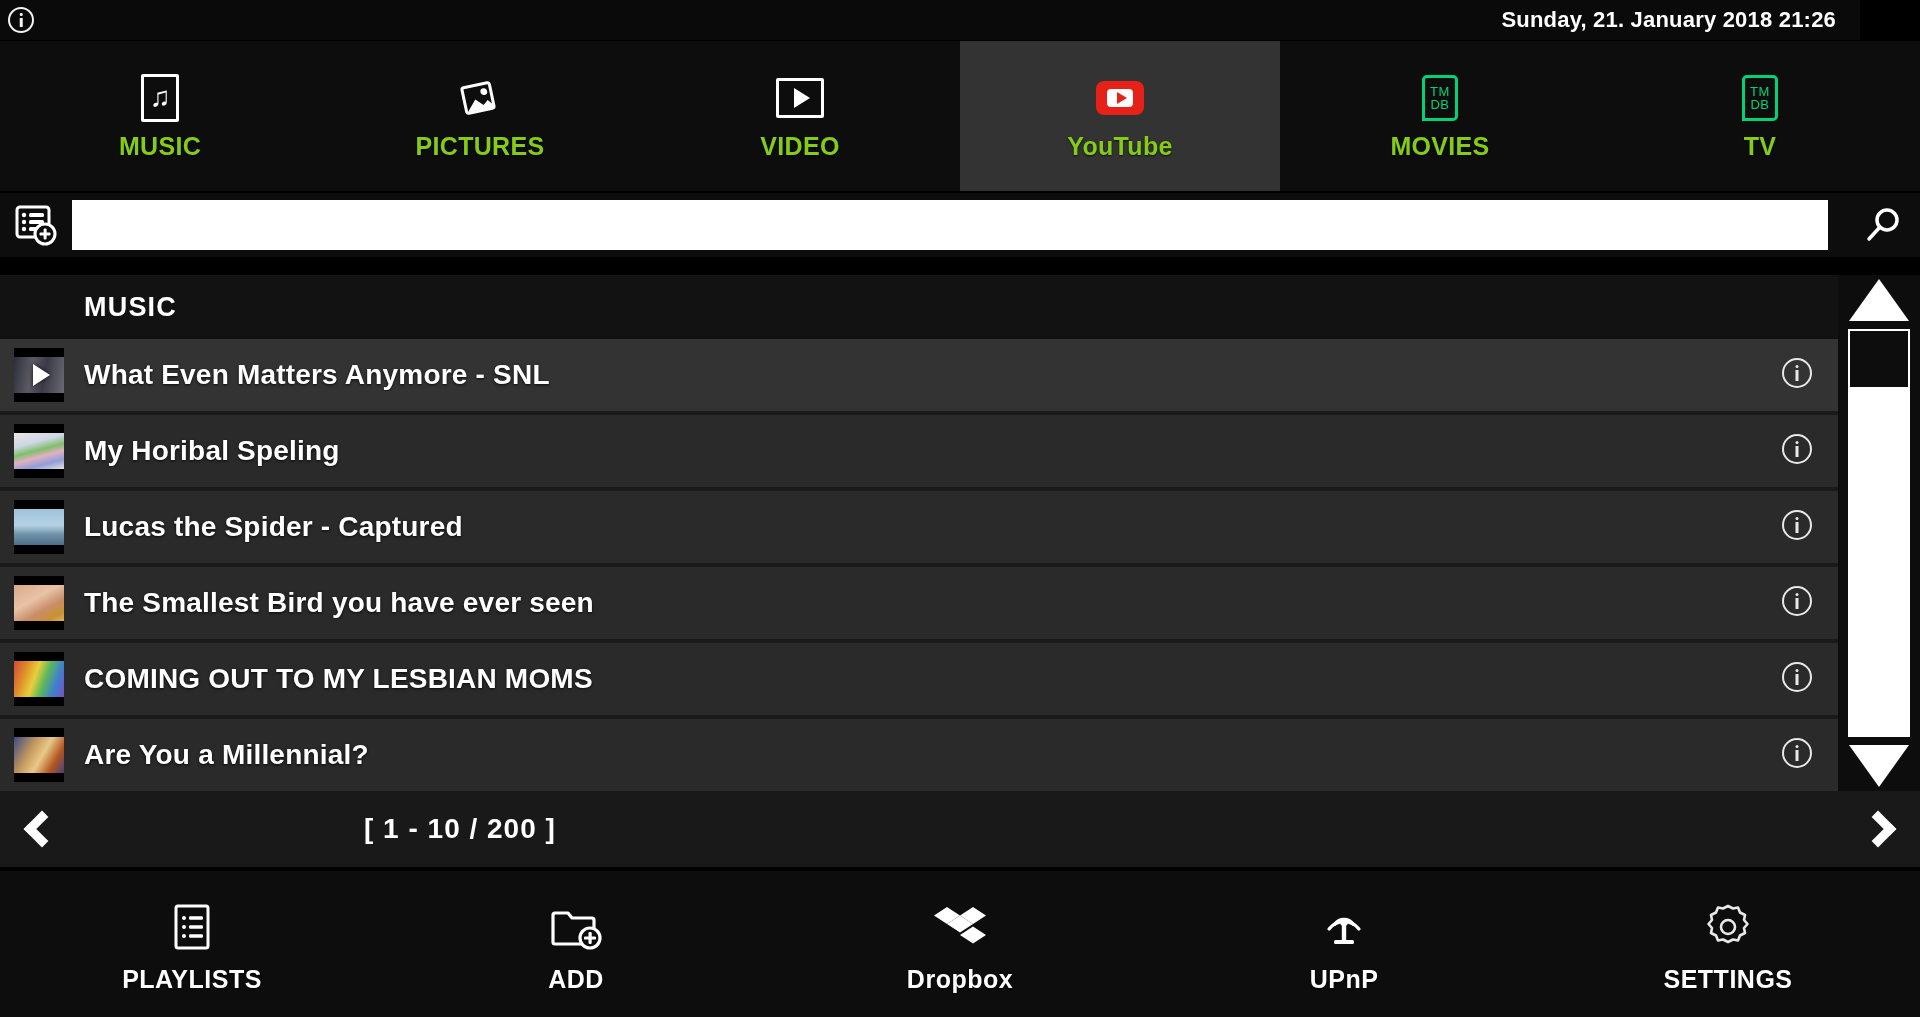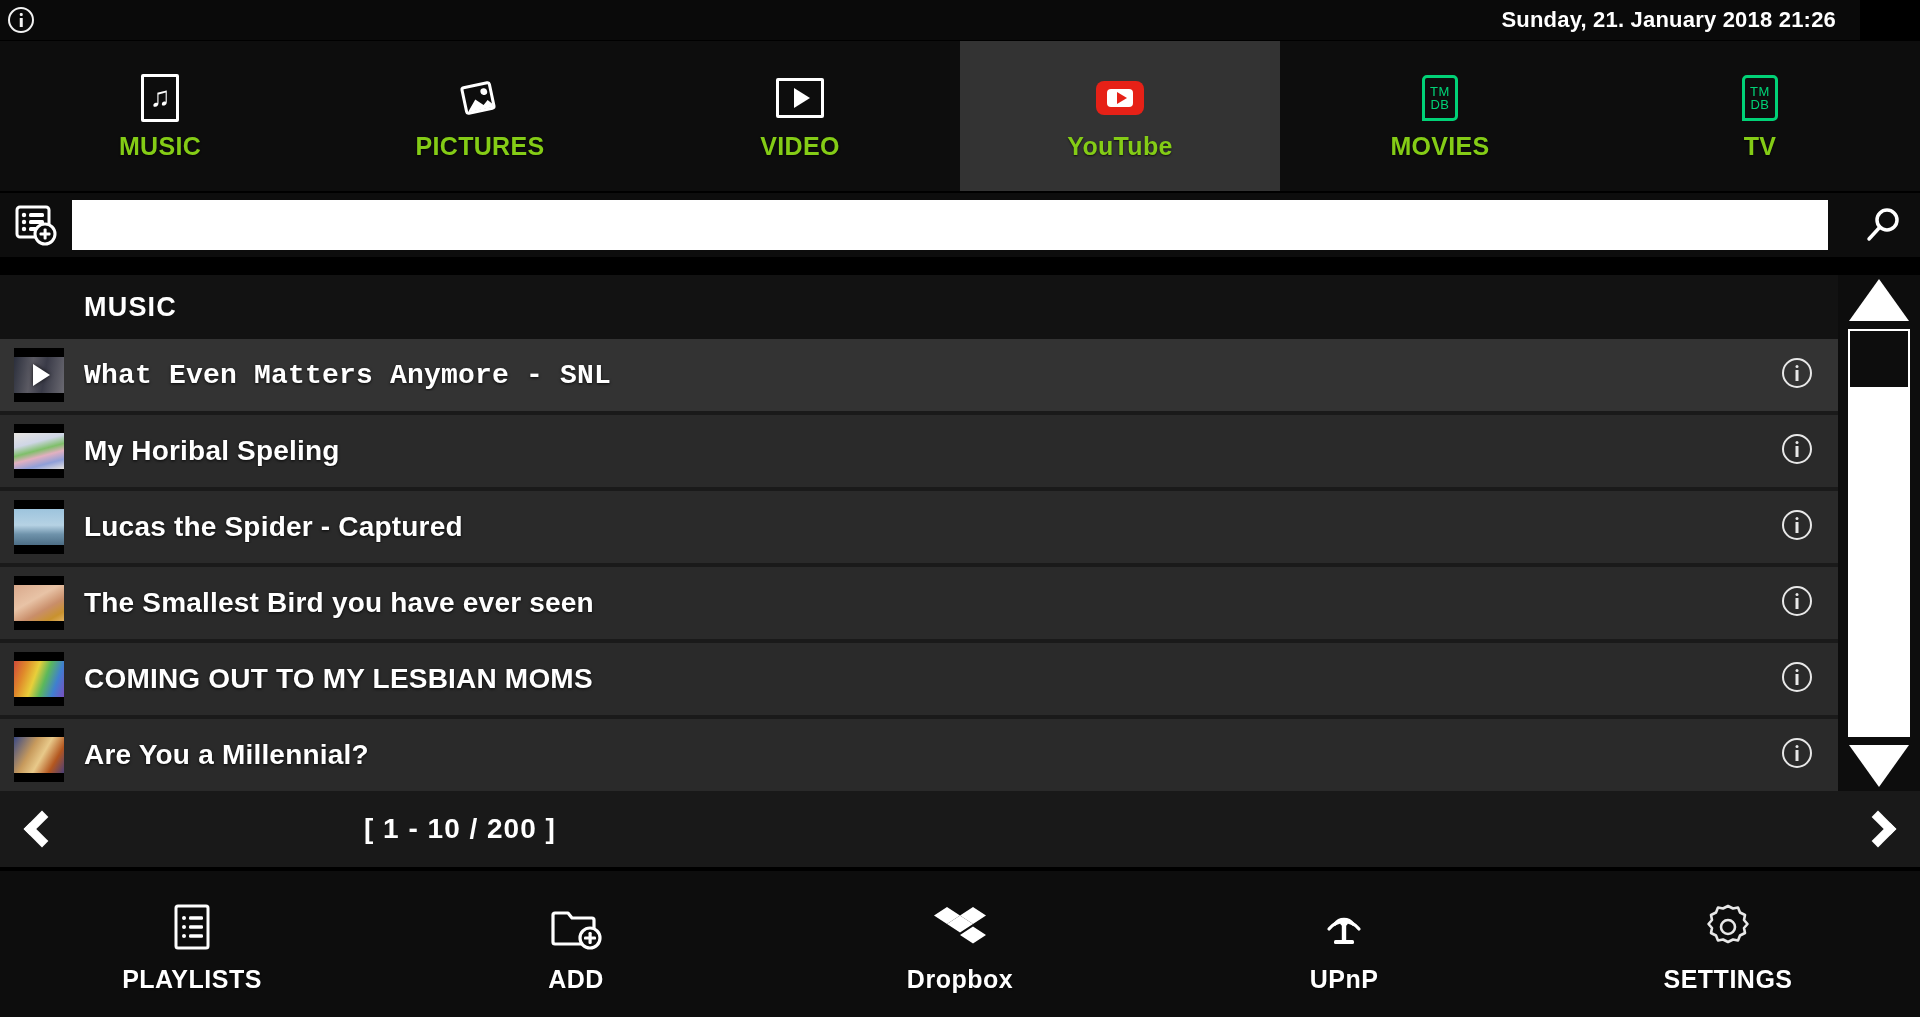--- a/index.html
+++ b/index.html
@@ -115,21 +115,21 @@
     padding-left: 84px;
   }
   .list-header .col-title {
     color: #ffffff; font-size: 27px; font-weight: bold; letter-spacing: 1.2px;
   }
   .rows { position: relative; }
   .row {
     height: 76px; background: #2a2a2a; display: flex; align-items: center;
     border-bottom: 4px solid #1a1a1a; position: relative; cursor: pointer;
   }
-  .row.selected { background: #333333; font-family: Liberation Mono, monospace; }
+  .row.selected { background: #333333; }
   .thumb {
     width: 50px; height: 54px; margin-left: 14px; margin-right: 20px;
     background: #000; position: relative; flex: 0 0 auto; overflow:hidden;
     display:flex;align-items:center;justify-content:center;
   }
   .thumb .strip { position:absolute; left:0; right:0; top:9px; height:36px; }
   .thumb .play-overlay{
     position:relative;z-index:3;width:0;height:0;
     border-left:17px solid #fff;border-top:11px solid transparent;border-bottom:11px solid transparent;
     margin-left:5px;

